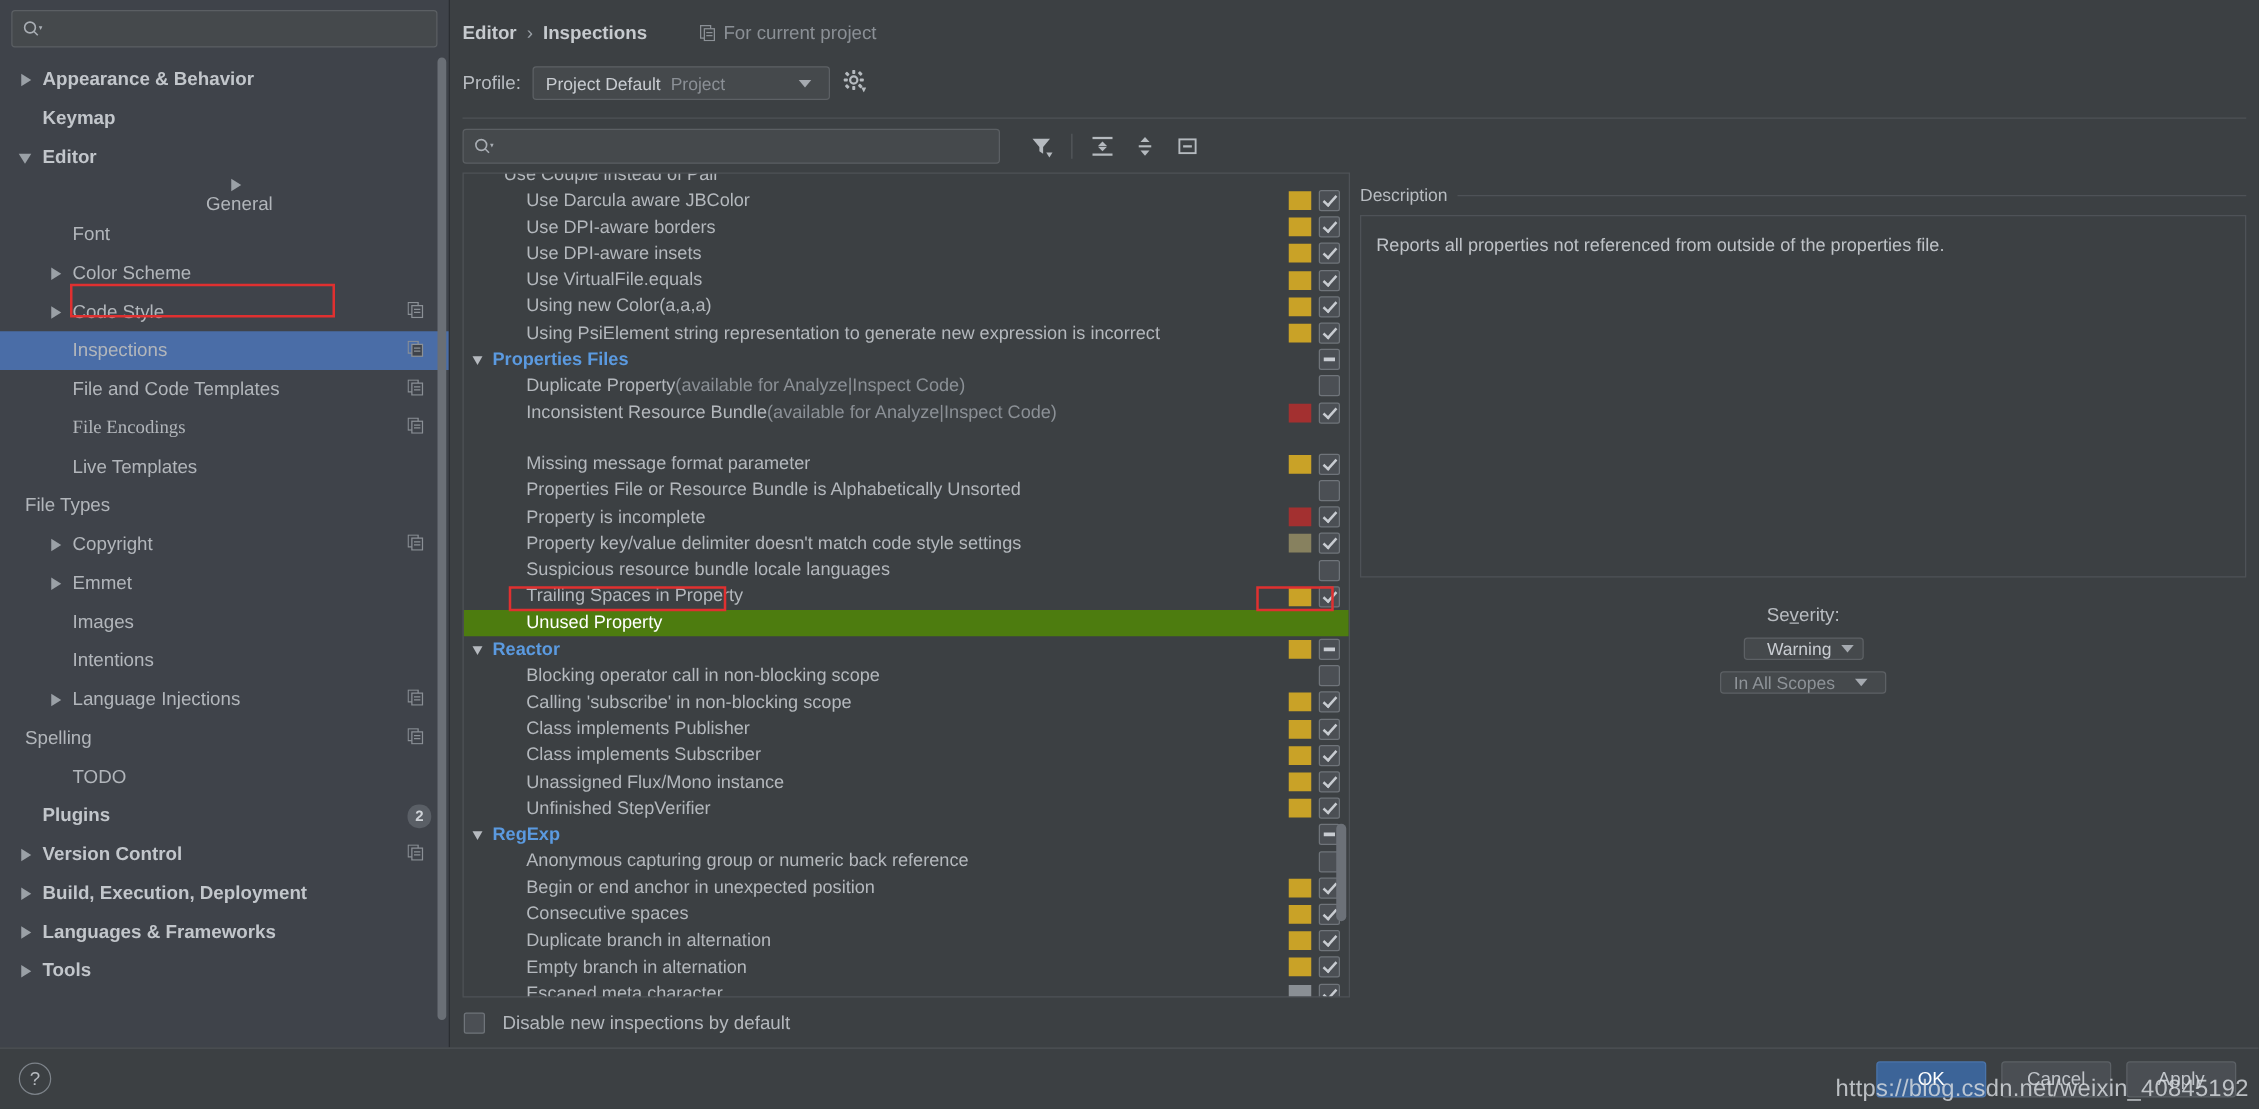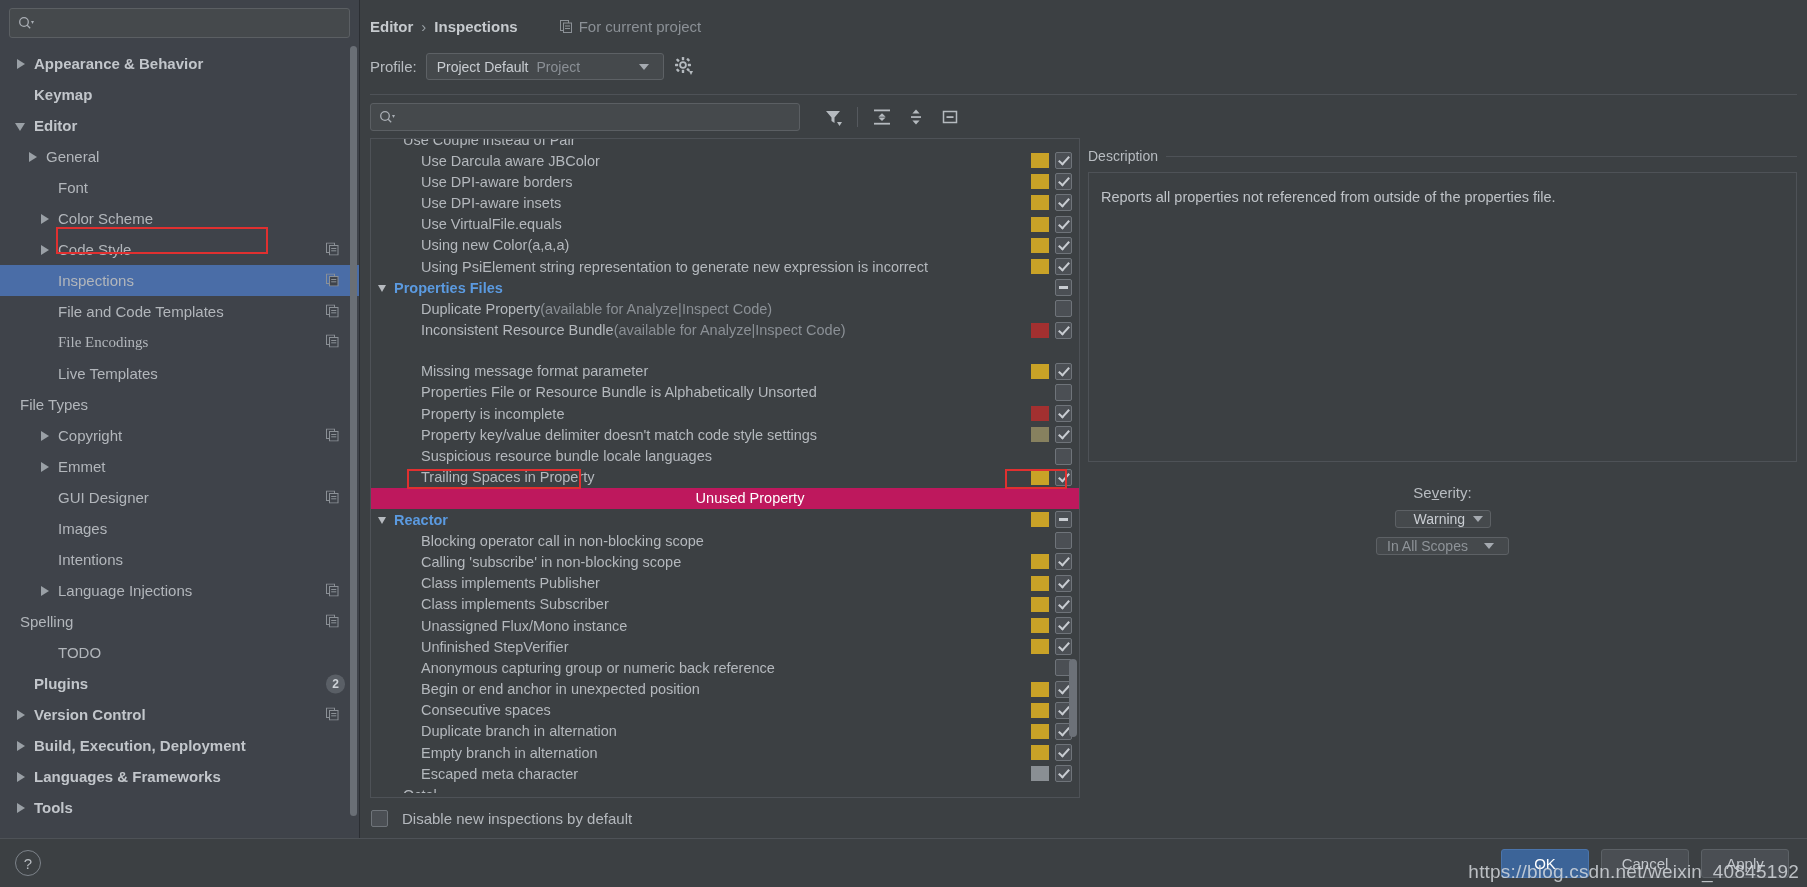--- a/index.html
+++ b/index.html
@@ -247,21 +247,21 @@
     display: flex;
     align-items: center;
     font-size: 14.5px;
     color: #b4b8bd;
     padding-left: 8px;
     position: relative;
     white-space: nowrap;
     cursor: default;
   }
   .irow.group { color: #5b9ae0; font-weight: bold; }
-  .irow.selected { background: #be185d; color: #ffffff; justify-content: center; }
+  .irow.selected { background: #4d7c0f; color: #ffffff; }
   .irow .ind { display: inline-block; }
   .irow .garrow {
     width: 13px; height: 13px;
     position: relative;
     margin-right: 4px;
     flex: 0 0 auto;
   }
   .irow .garrow::before {
     content: "";
     position: absolute;
@@ -466,21 +466,21 @@
             <span class="lbl">Appearance &amp; Behavior</span>
           </div>
           <div class="tnode bold" style="padding-left: 14px;">
             <span class="arrow "></span>
             <span class="lbl">Keymap</span>
           </div>
           <div class="tnode bold" style="padding-left: 14px;">
             <span class="arrow expanded"></span>
             <span class="lbl">Editor</span>
           </div>
-          <div class="tnode" style="padding-left: 26px;">
+          <div class="tnode" style="padding-left: 52px; flex-direction: column;">
             <span class="arrow collapsed"></span>
             <span class="lbl">General</span>
           </div>
           <div class="tnode" style="padding-left: 38px;">
             <span class="arrow "></span>
             <span class="lbl">Font</span>
           </div>
           <div class="tnode" style="padding-left: 38px;">
             <span class="arrow collapsed"></span>
             <span class="lbl">Color Scheme</span>
@@ -539,30 +539,20 @@
             <span class="scope-icon"><svg width="13" height="13" viewBox="0 0 13 13">
                 <rect x="0.5" y="0.5" width="8" height="9.5" fill="none" stroke="#8b9096"></rect>
                 <rect x="3.5" y="3" width="8.5" height="9.5" fill="#3f434a" stroke="#8b9096"></rect>
                 <line x1="5.2" y1="6" x2="10.3" y2="6" stroke="#8b9096"></line>
                 <line x1="5.2" y1="8.3" x2="10.3" y2="8.3" stroke="#8b9096"></line>
               </svg></span>
           </div>
           <div class="tnode" style="padding-left: 38px;">
             <span class="arrow collapsed"></span>
             <span class="lbl">Emmet</span>
-          </div>
-          <div class="tnode" style="padding-left: 38px;">
-            <span class="arrow "></span>
-            <span class="lbl">GUI Designer</span>
-            <span class="scope-icon"><svg width="13" height="13" viewBox="0 0 13 13">
-                <rect x="0.5" y="0.5" width="8" height="9.5" fill="none" stroke="#8b9096"></rect>
-                <rect x="3.5" y="3" width="8.5" height="9.5" fill="#3f434a" stroke="#8b9096"></rect>
-                <line x1="5.2" y1="6" x2="10.3" y2="6" stroke="#8b9096"></line>
-                <line x1="5.2" y1="8.3" x2="10.3" y2="8.3" stroke="#8b9096"></line>
-              </svg></span>
           </div>
           <div class="tnode" style="padding-left: 38px;">
             <span class="arrow "></span>
             <span class="lbl">Images</span>
           </div>
           <div class="tnode" style="padding-left: 38px;">
             <span class="arrow "></span>
             <span class="lbl">Intentions</span>
           </div>
           <div class="tnode" style="padding-left: 38px;">
@@ -895,20 +885,28 @@
                 </span>
               </div>
               <div class="irow" style="padding-left: 28px;">
                 <span class="ind" style="width: 22px;"></span>
                 <span class="lbl">Unfinished StepVerifier</span>
                 <span class="cells">
                   <span class="sev" style="background: rgb(201, 162, 39);"></span>
                   <span class="cb checked"></span>
                 </span>
               </div>
+              <div class="irow group" style="padding-left: 6px;">
+                <span class="garrow"></span>
+                <span class="lbl">RegExp</span>
+                <span class="cells">
+                  <span class="sev"></span>
+                  <span class="cb partial"></span>
+                </span>
+              </div>
               <div class="irow" style="padding-left: 28px;">
                 <span class="ind" style="width: 22px;"></span>
                 <span class="lbl">Anonymous capturing group or numeric back reference</span>
                 <span class="cells">
                   <span class="sev"></span>
                   <span class="cb"></span>
                 </span>
               </div>
               <div class="irow" style="padding-left: 28px;">
                 <span class="ind" style="width: 22px;"></span>

